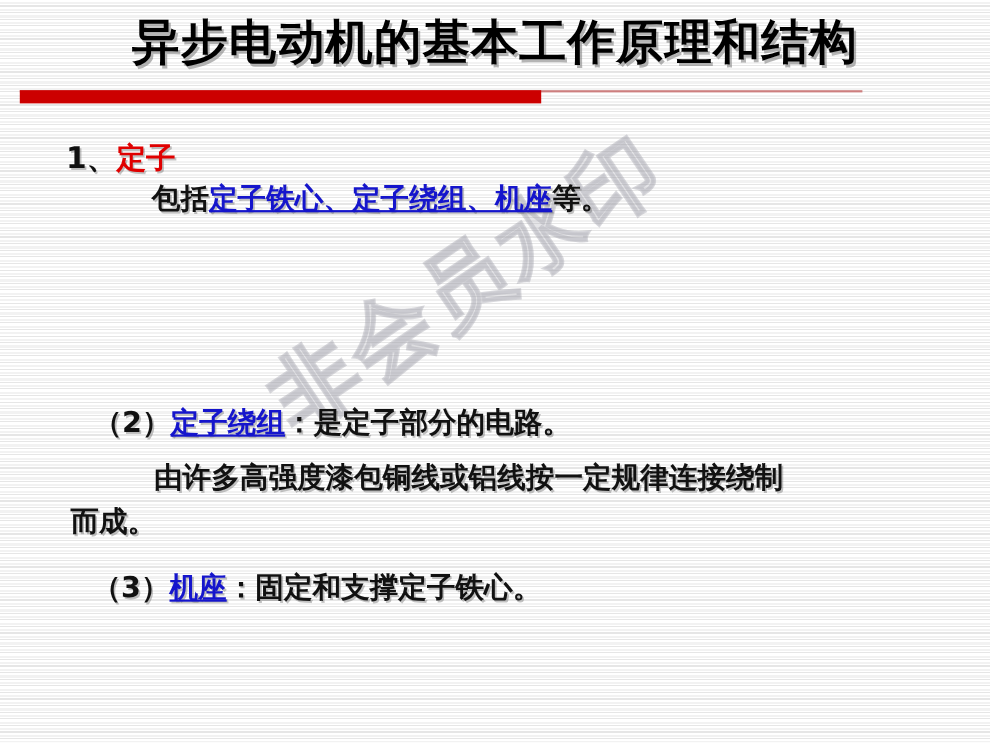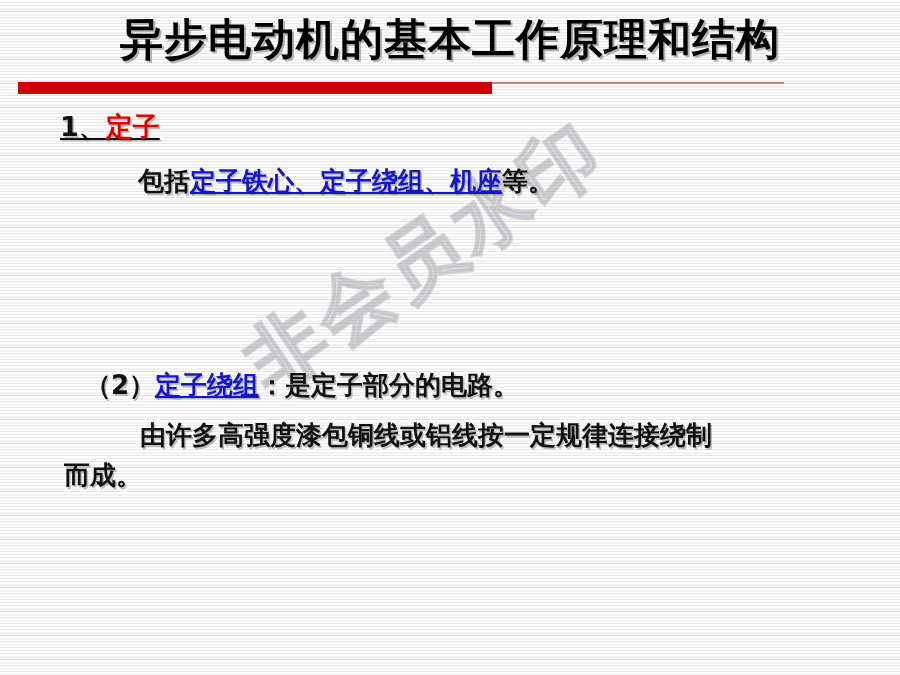--- a/index.html
+++ b/index.html
@@ -118,21 +118,21 @@
     text-shadow: 1.5px 1.5px 0 rgba(120,120,120,0.45);
   }
   .red  { color: #e00000; }
   .blue { color: #1515cc; text-decoration: underline; }
   .blk  { color: #111111; }
 
   .sz-head { font-size: 27px; line-height: 34px; }
   .sz-body { font-size: 26px; line-height: 34px; }
   .sz-sub  { font-size: 25px; line-height: 33px; }
 
-  #l-1        { left: 60px;  top: 110px; text-decoration: underline; }
+  #l-1        { left: 60px;  top: 128px; }
   #l-2        { left: 138px; top: 164px; }
   #l-3        { left: 84px;  top: 248px; }
   #l-4        { left: 140px; top: 293px; }
   #l-5        { left: 85px;  top: 368px; }
   #l-6        { left: 140px; top: 418px; }
   #l-7        { left: 64px;  top: 458px; }
   #l-8        { left: 84px;  top: 518px; }
 </style>
 </head>
 <body>
@@ -153,15 +153,16 @@
 
     <div class="line sz-head" id="l-1"><span class="blk">1、</span><span class="red">定子</span></div>
 
     <div class="line sz-body" id="l-2"><span class="blk">包括</span><span class="blue">定子铁心、定子绕组、机座</span><span class="blk">等。</span></div>
 
 
     <div class="line sz-body" id="l-5"><span class="blk">（2）</span><span class="blue">定子绕组</span><span class="blk">：</span><span class="blk">是定子部分的电路。</span></div>
     <div class="line sz-body" id="l-7">而成。</div>
     <div class="line sz-body" id="l-6">由许多高强度漆包铜线或铝线按一定规律连接绕制</div>
 
+    <div class="line sz-body" id="l-8"><span class="blk">（3）</span><span class="blue">机座</span><span class="blk">：</span><span class="blk">固定和支撑定子铁心。</span></div>
 
   </div>
 </div>
 
 </body></html>

